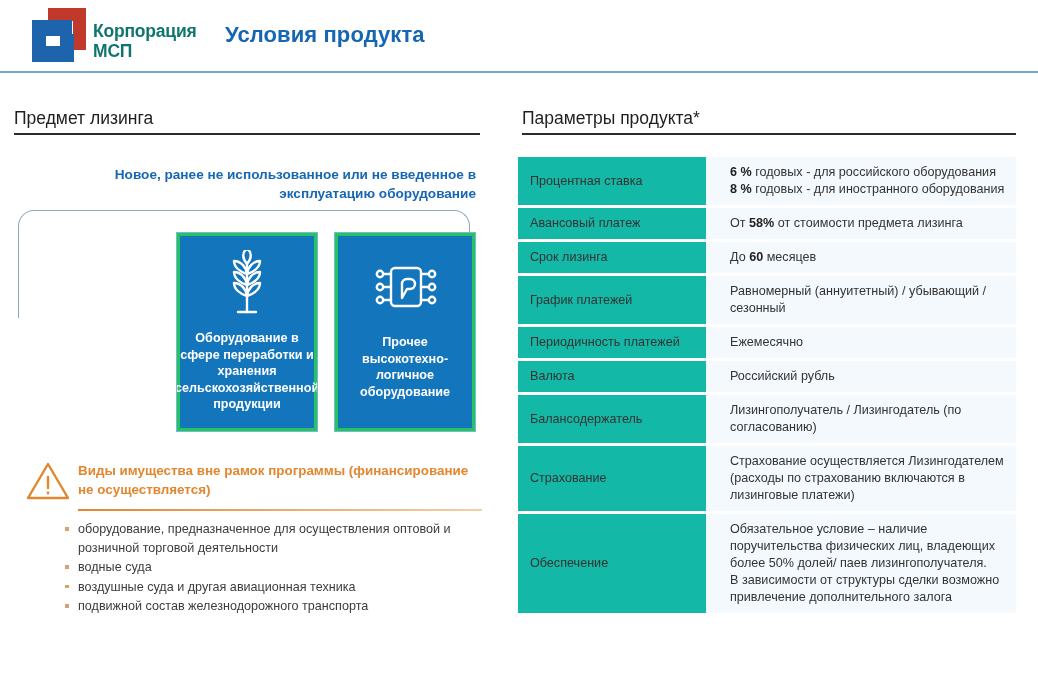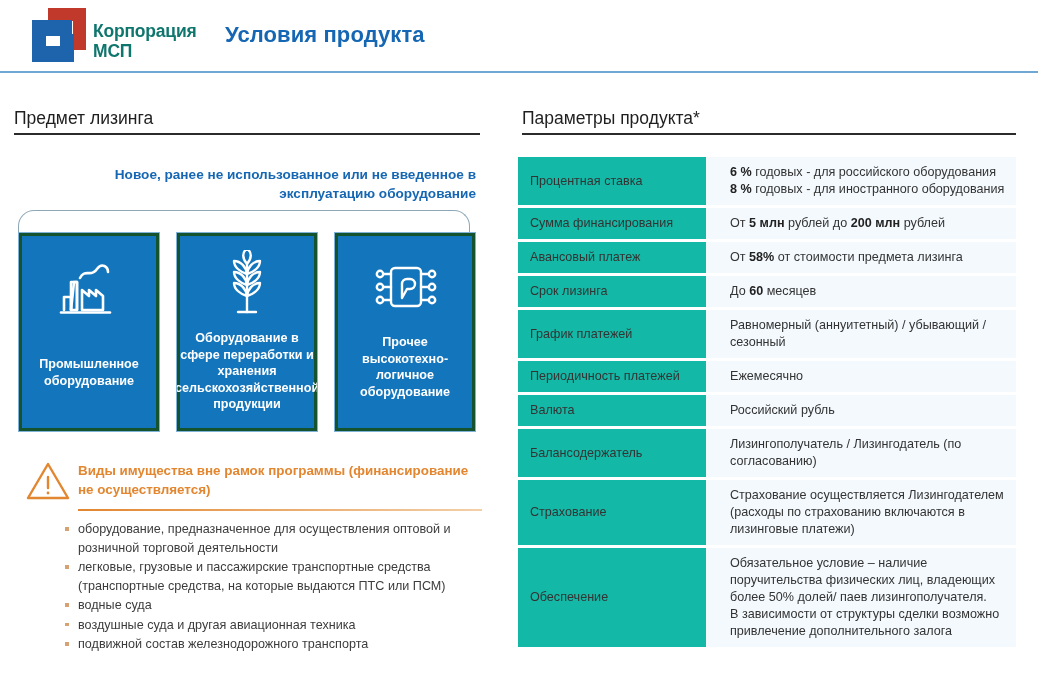--- a/index.html
+++ b/index.html
@@ -94,21 +94,21 @@
     position: absolute;
     left: 18px; top: 233px;
     width: 460px; height: 200px;
   }
   .cat-box {
     position: absolute;
     top: 0;
     width: 140px;
     height: 198px;
     background: #1375bc;
-    border: 3px solid #14532d;
+    border: 3px solid #22c55e;
     outline: 1.2px solid #7fb3d9;
     box-sizing: border-box;
     display: flex;
     flex-direction: column;
     align-items: center;
     justify-content: flex-start;
   }
   #cat-box-0 { left: 1px; }
   #cat-box-1 { left: 159px; }
   #cat-box-2 { left: 317px; }
@@ -239,33 +239,20 @@
 
 <div class="section-title" id="left-title">Предмет лизинга</div>
 <div class="section-rule" id="left-rule"></div>
 
 <div id="lease-headline">Новое, ранее не использованное или не введенное в эксплуатацию оборудование</div>
 
 <div id="boxes-frame"></div>
 
 <div id="boxes-row">
 
-  <div class="cat-box" id="cat-box-0">
-    <div class="cat-icon">
-      <svg width="62" height="58" viewBox="0 0 62 58" fill="none" stroke="#ffffff" stroke-width="2.6" stroke-linecap="round" stroke-linejoin="round" xmlns="http://www.w3.org/2000/svg">
-        <path d="M22 16 C27 6, 33 16, 39 7 C44 0, 50 5, 50 10"></path>
-        <path d="M16 20 L19 20 L19 48 L13 48 Z" fill="none"></path>
-        <path d="M13 48 V20 H19 V48"></path>
-        <path d="M6 48 V35 H13 V48"></path>
-        <path d="M24 48 V28 L31 34 L31 28 L38 34 L38 28 L45 34 V48 Z"></path>
-        <line x1="3" y1="50.5" x2="52" y2="50.5"></line>
-      </svg>
-    </div>
-    <div class="cat-label">Промышленное оборудование</div>
-  </div>
 
   <div class="cat-box" id="cat-box-1">
     <div class="cat-icon">
       <svg width="52" height="70" viewBox="0 0 52 70" fill="none" stroke="#ffffff" stroke-width="2.4" stroke-linecap="round" stroke-linejoin="round" xmlns="http://www.w3.org/2000/svg">
         <line x1="26" y1="14" x2="26" y2="62"></line>
         <path d="M26 14 C21 8, 21 2, 26 -1 C31 2, 31 8, 26 14Z"></path>
         <path d="M26 24 C19 22, 13 17, 13 11 C20 11, 25 17, 26 24Z"></path>
         <path d="M26 24 C33 22, 39 17, 39 11 C32 11, 27 17, 26 24Z"></path>
         <path d="M26 35 C19 33, 13 28, 13 22 C20 22, 25 28, 26 35Z"></path>
         <path d="M26 35 C33 33, 39 28, 39 22 C32 22, 27 28, 26 35Z"></path>
@@ -305,40 +292,35 @@
     <path d="M22 3 L42 37 H2 Z"></path>
     <line x1="22" y1="16" x2="22" y2="27"></line>
     <circle cx="22" cy="32" r="1.4" fill="#e2862f" stroke="none"></circle>
   </svg>
 </div>
 <div id="warn-title">Виды имущества вне рамок программы (финансирование не осуществляется)</div>
 <div id="warn-rule"></div>
 
 <ul id="exclusion-list">
   <li><span class="bullet"></span><span>оборудование, предназначенное для осуществления оптовой и розничной торговой деятельности</span></li>
-  <li><span class="bullet"></span><span>легковые, грузовые и пассажирские транспортные средства (транспортные средства, на которые выдаются ПТС или ПСМ)</span></li>
   <li><span class="bullet"></span><span>водные суда</span></li>
   <li><span class="bullet"></span><span>воздушные суда и другая авиационная техника</span></li>
   <li><span class="bullet"></span><span>подвижной состав железнодорожного транспорта</span></li>
 </ul>
 
 <div class="section-title" id="right-title">Параметры продукта*</div>
 <div class="section-rule" id="right-rule"></div>
 
 <table id="param-table">
   <tbody>
       <tr>
         <td class="p-key">Процентная ставка</td>
         <td class="p-val"><b>6 %</b> годовых - для российского оборудования<br><b>8 %</b> годовых - для иностранного оборудования</td>
       </tr>
       <tr>
-        <td class="p-key">Сумма финансирования</td>
-        <td class="p-val">От <b>5 млн</b> рублей до <b>200 млн</b> рублей</td>
-      </tr>
-      <tr>
         <td class="p-key">Авансовый платеж</td>
         <td class="p-val">От <b>58%</b> от стоимости предмета лизинга</td>
       </tr>
       <tr>
         <td class="p-key">Срок лизинга</td>
         <td class="p-val">До <b>60</b> месяцев</td>
       </tr>
       <tr>
         <td class="p-key">График платежей</td>
         <td class="p-val">Равномерный (аннуитетный) / убывающий / сезонный</td>

